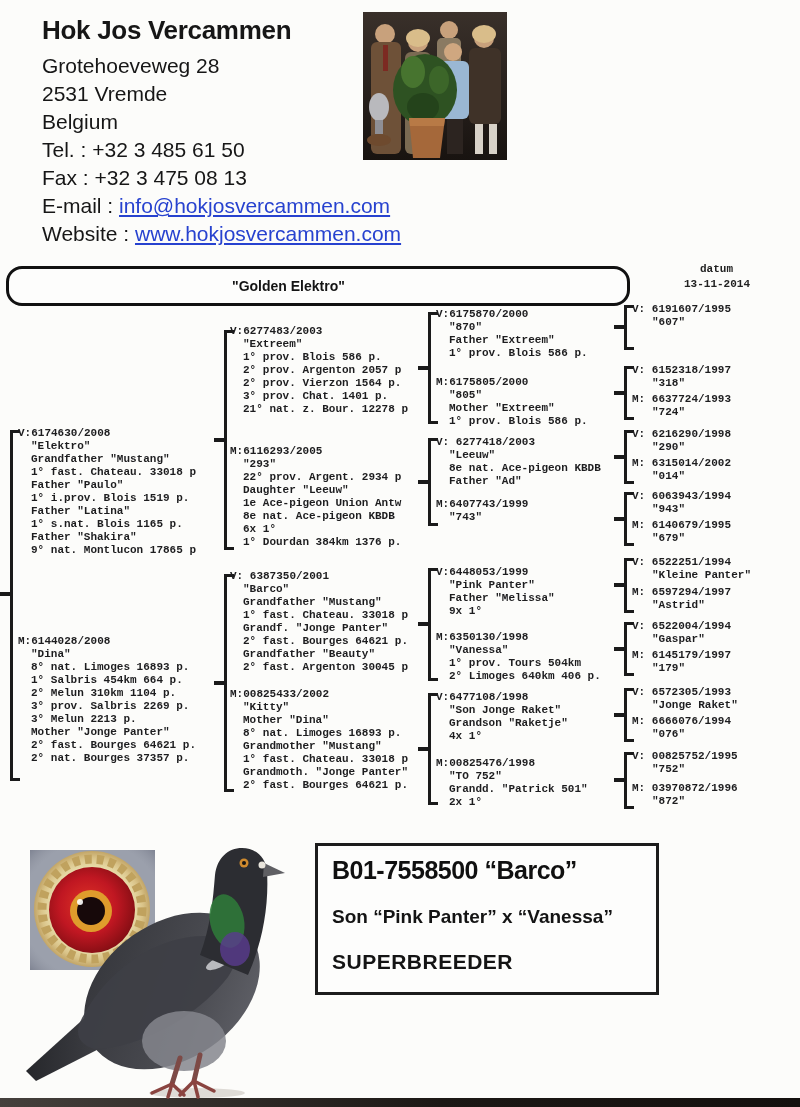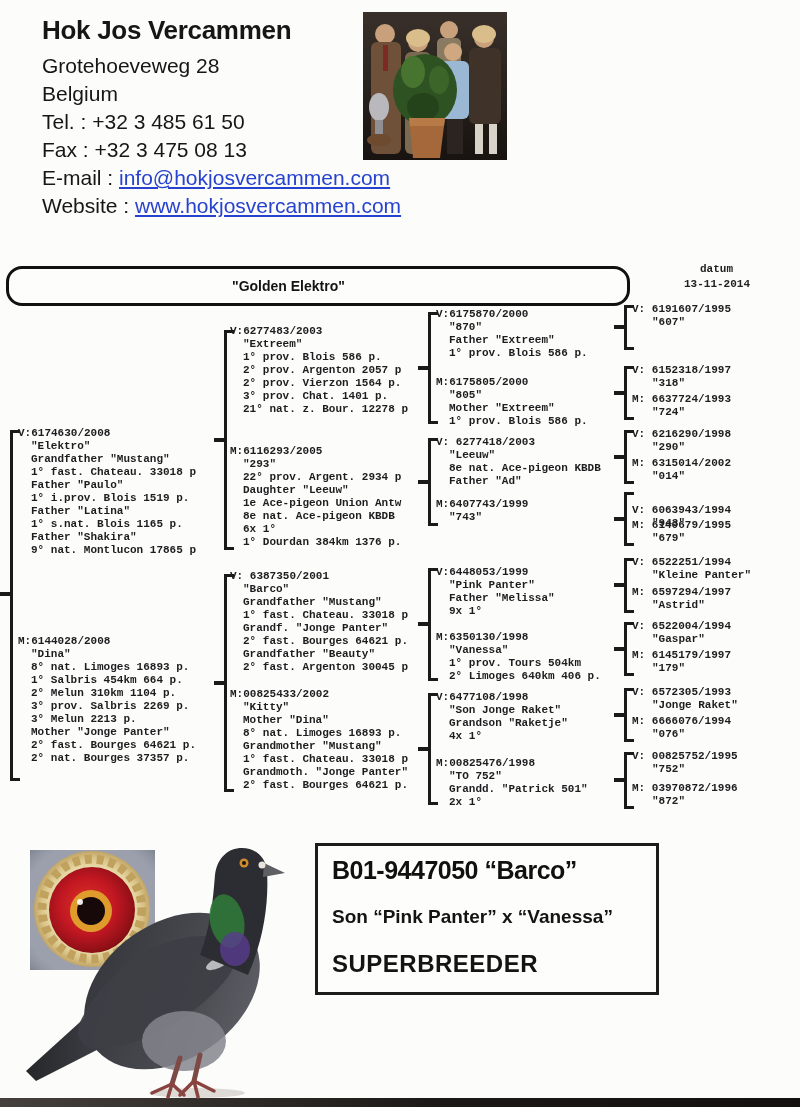--- a/index.html
+++ b/index.html
@@ -25,33 +25,34 @@
   
   .brk{position:absolute;width:10px;border-left:3px solid #1a1a1a;}
   .brk i{position:absolute;display:block;background:#1a1a1a;}
   .brk .bt{left:0;top:0;width:7px;height:3px;}
   .brk .bb{left:0;bottom:0;width:7px;height:3px;}
   .brk .bm{left:-13px;width:13px;height:4px;}
   
   .fbox{position:absolute;left:315px;top:843px;width:338px;height:146px;border:3px solid #1c1c1c;background:#fdfdfc;}
   .fbox .ft{position:absolute;left:14px;top:10px;font-size:25px;font-weight:700;letter-spacing:-0.5px;color:#101010;}
   .fbox .f2{position:absolute;left:14px;top:60px;font-size:19px;font-weight:700;color:#141414;}
-  .fbox .f3{position:absolute;left:14px;top:104px;font-size:24px;font-weight:700;letter-spacing:0.5px;color:#141414;}
+  .fbox .f3{position:absolute;left:14px;top:104px;font-size:21px;font-weight:700;letter-spacing:0.5px;color:#141414;}
   .botbar{position:absolute;left:0;top:1098px;width:800px;height:9px;
           background:linear-gradient(90deg,#45403c,#1c1815 55%,#14100e);}
   svg{position:absolute;}
 </style>
 </head>
 <body>
 
 <div id="page">
 
   <div class="hdr">
     <div class="nm">Hok Jos Vercammen</div>
     <div>Grotehoeveweg 28</div>
+    <div>2531 Vremde</div>
     <div>Belgium</div>
     <div>Tel. : +32 3 485 61 50</div>
     <div>Fax : +32 3 475 08 13</div>
     <div><span>E-mail : </span><a href="#">info@hokjosvercammen.com</a></div>
     <div><span>Website : </span><a href="#">www.hokjosvercammen.com</a></div>
   </div>
 
   <svg class="photo" style="left:363px;top:12px" width="144" height="148" viewBox="0 0 144 148">
     <rect width="144" height="148" fill="#221c18"></rect>
     <rect width="144" height="148" fill="url(#gpg)"></rect>
@@ -299,21 +300,21 @@
       <div class="pl ind">"724"</div>
     </div>
   <div class="entry g4" style="left:632px;top:428px">
       <div class="pl id">V: 6216290/1998</div>
       <div class="pl ind">"290"</div>
     </div>
   <div class="entry g4" style="left:632px;top:457px">
       <div class="pl id">M: 6315014/2002</div>
       <div class="pl ind">"014"</div>
     </div>
-  <div class="entry g4" style="left:632px;top:504px">
+  <div class="entry g4" style="left:632px;top:490px">
       <div class="pl id">V: 6063943/1994</div>
       <div class="pl ind">"943"</div>
     </div>
   <div class="entry g4" style="left:632px;top:519px">
       <div class="pl id">M: 6140679/1995</div>
       <div class="pl ind">"679"</div>
     </div>
   <div class="entry g4" style="left:632px;top:556px">
       <div class="pl id">V: 6522251/1994</div>
       <div class="pl ind">"Kleine Panter"</div>
@@ -409,18 +410,18 @@
       <path d="M150,241 L130,250"></path>
         <path d="M150,241 L146,254"></path>
         <path d="M150,241 L162,252"></path>
       <path d="M172,238 L158,252"></path>
         <path d="M172,238 L176,254"></path>
         <path d="M172,238 L192,248"></path>
     </g>
   </svg>
 
   <div class="fbox">
-    <div class="ft">B01-9447050 “Barco”</div>
+    <div class="ft">B01-7558500 “Barco”</div>
     <div class="f2">Son “Pink Panter” x “Vanessa”</div>
     <div class="f3">SUPERBREEDER</div>
   </div>
 
 </div>
 
 </body></html>

